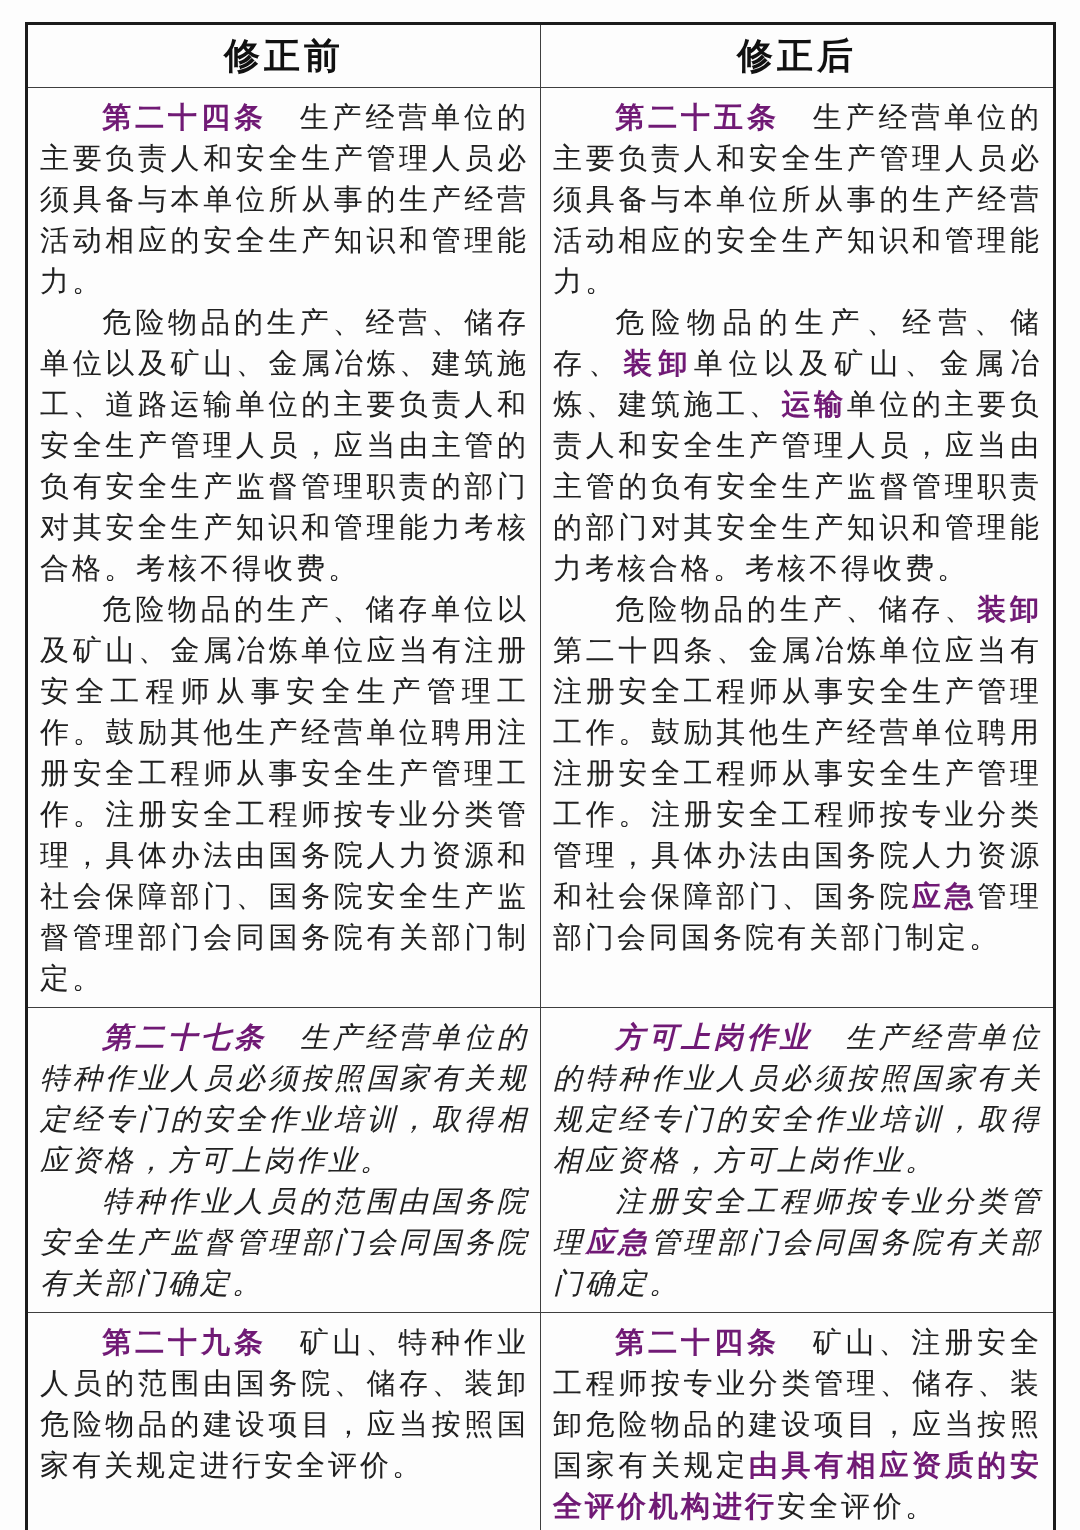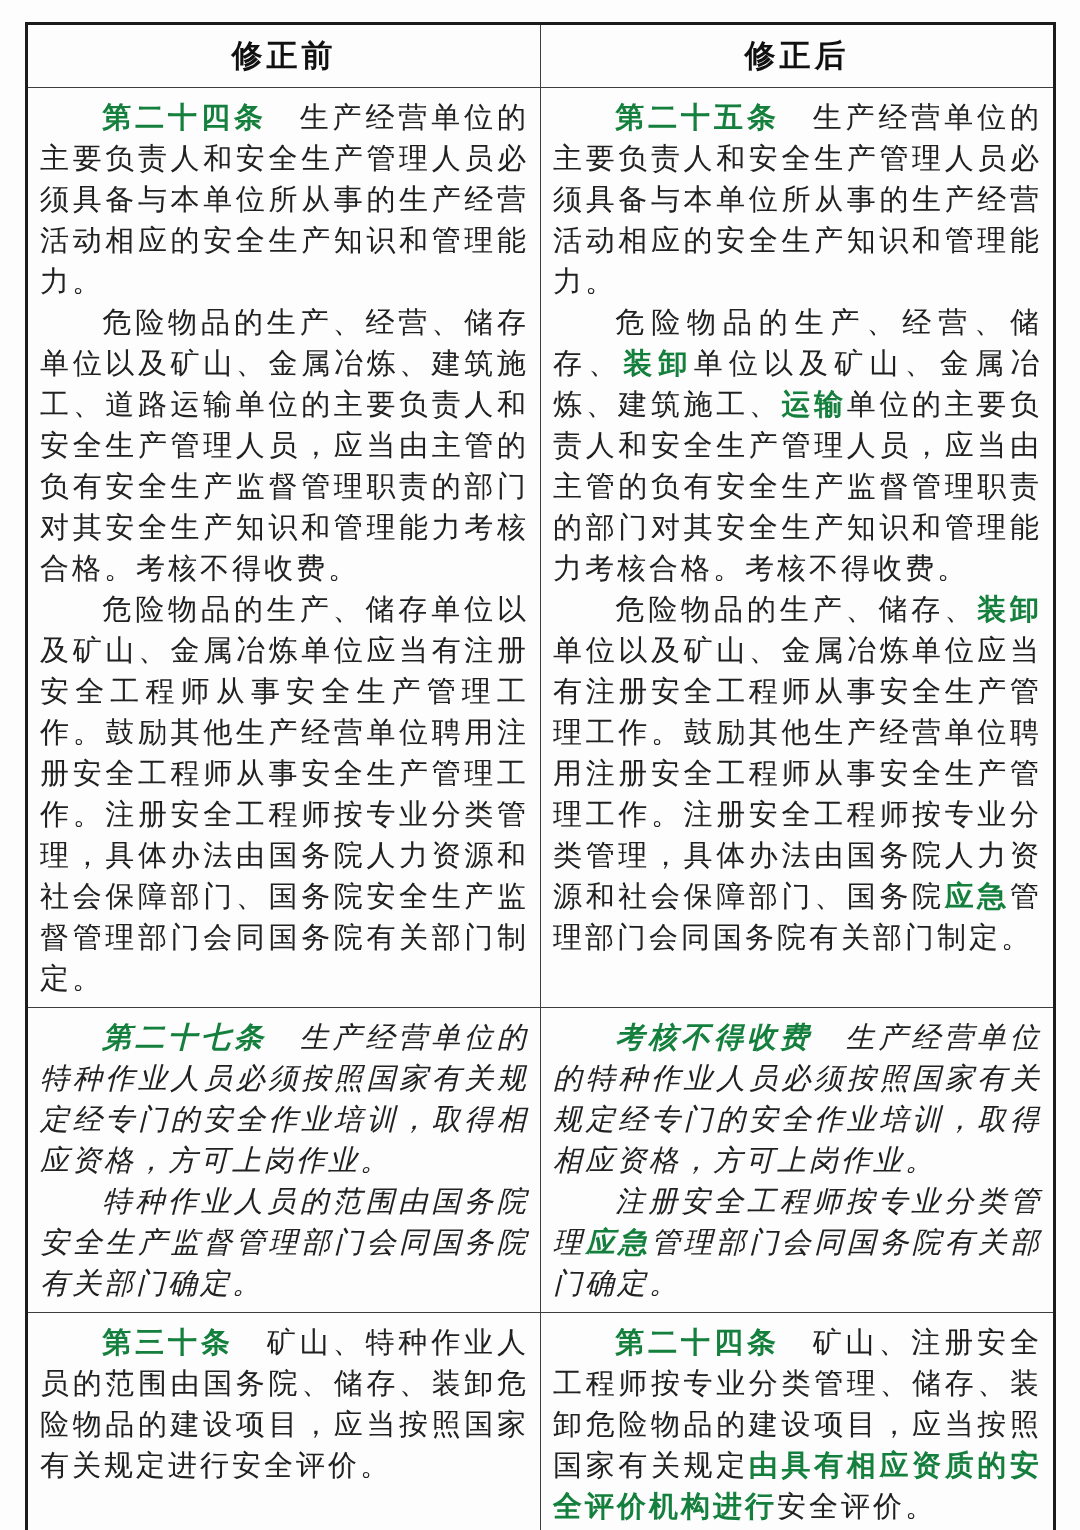--- a/index.html
+++ b/index.html
@@ -27,21 +27,21 @@
   }
   table.cmp th, table.cmp td {
     border: 1.5px solid #3f3f3f;
     box-sizing: border-box;
     width: 50%;
   }
   table.cmp th {
     height: 64px;
     font-family: "Liberation Sans", "DejaVu Sans", sans-serif;
     font-weight: 700;
-    font-size: 31px;
+    font-size: 36px;
     letter-spacing: 4px;
     color: #111;
     text-align: center;
     vertical-align: middle;
     padding: 0;
   }
   table.cmp td {
     vertical-align: top;
     padding: 9px 11px 8px 12px;
     font-size: 29px;
@@ -53,21 +53,21 @@
   tbody tr:nth-child(1) td { height: 897px; }
   tbody tr:nth-child(2) td { height: 296px; font-style: italic; }
   tbody tr:nth-child(3) td { height: 221px; }
   td p {
     margin: 0;
     text-indent: 2.15em;
   }
   span.em {
     font-family: "Liberation Sans", "DejaVu Sans", sans-serif;
     font-weight: 700;
-    color: #15803d;
+    color: #701a75;
   }
 </style>
 </head>
 <body>
 
 <div class="page">
   <table class="cmp">
     <thead>
       <tr>
         <th>修正前</th>
@@ -77,36 +77,36 @@
     <tbody id="table-body">
         <tr>
           <td>
             <p><span class="em">第二十四条</span><span>　生产经营单位的主要负责人和安全生产管理人员必须具备与本单位所从事的生产经营活动相应的安全生产知识和管理能力。</span></p>
             <p><span>危险物品的生产、经营、储存单位以及矿山、金属冶炼、建筑施工、道路运输单位的主要负责人和安全生产管理人员，应当由主管的负有安全生产监督管理职责的部门对其安全生产知识和管理能力考核合格。考核不得收费。</span></p>
             <p><span>危险物品的生产、储存单位以及矿山、金属冶炼单位应当有注册安全工程师从事安全生产管理工作。鼓励其他生产经营单位聘用注册安全工程师从事安全生产管理工作。注册安全工程师按专业分类管理，具体办法由国务院人力资源和社会保障部门、国务院安全生产监督管理部门会同国务院有关部门制定。</span></p>
           </td>
           <td>
             <p><span class="em">第二十五条</span><span>　生产经营单位的主要负责人和安全生产管理人员必须具备与本单位所从事的生产经营活动相应的安全生产知识和管理能力。</span></p>
             <p><span>危险物品的生产、经营、储存、</span><span class="em">装卸</span><span>单位以及矿山、金属冶炼、建筑施工、</span><span class="em">运输</span><span>单位的主要负责人和安全生产管理人员，应当由主管的负有安全生产监督管理职责的部门对其安全生产知识和管理能力考核合格。考核不得收费。</span></p>
-            <p><span>危险物品的生产、储存、</span><span class="em">装卸</span><span>单位以及矿山、金属冶炼单位应当有注册安全工程师从事安全生产管理工作。鼓励其他生产经营单位聘用注册安全工程师从事安全生产管理工作。注册安全工程师按专业分类管理，具体办法由国务院人力资源和社会保障部门、国务院</span><span class="em">应急</span><span>管理部门会同国务院有关部门制定。</span></p>
+            <p><span>危险物品的生产、储存、</span><span class="em">装卸</span><span>第二十四条、金属冶炼单位应当有注册安全工程师从事安全生产管理工作。鼓励其他生产经营单位聘用注册安全工程师从事安全生产管理工作。注册安全工程师按专业分类管理，具体办法由国务院人力资源和社会保障部门、国务院</span><span class="em">应急</span><span>管理部门会同国务院有关部门制定。</span></p>
           </td>
         </tr>
         <tr>
           <td>
             <p><span class="em">第二十七条</span><span>　生产经营单位的特种作业人员必须按照国家有关规定经专门的安全作业培训，取得相应资格，方可上岗作业。</span></p>
             <p><span>特种作业人员的范围由国务院安全生产监督管理部门会同国务院有关部门确定。</span></p>
           </td>
           <td>
-            <p><span class="em">考核不得收费</span><span>　生产经营单位的特种作业人员必须按照国家有关规定经专门的安全作业培训，取得相应资格，方可上岗作业。</span></p>
+            <p><span class="em">方可上岗作业</span><span>　生产经营单位的特种作业人员必须按照国家有关规定经专门的安全作业培训，取得相应资格，方可上岗作业。</span></p>
             <p><span>注册安全工程师按专业分类管理</span><span class="em">应急</span><span>管理部门会同国务院有关部门确定。</span></p>
           </td>
         </tr>
         <tr>
           <td>
-            <p><span class="em">第三十条</span><span>　矿山、特种作业人员的范围由国务院、储存、装卸危险物品的建设项目，应当按照国家有关规定进行安全评价。</span></p>
+            <p><span class="em">第二十九条</span><span>　矿山、特种作业人员的范围由国务院、储存、装卸危险物品的建设项目，应当按照国家有关规定进行安全评价。</span></p>
           </td>
           <td>
             <p><span class="em">第二十四条</span><span>　矿山、注册安全工程师按专业分类管理、储存、装卸危险物品的建设项目，应当按照国家有关规定</span><span class="em">由具有相应资质的安全评价机构进行</span><span>安全评价。</span></p>
           </td>
         </tr>
       </tbody>
   </table>
 </div>
 
 </body></html>

